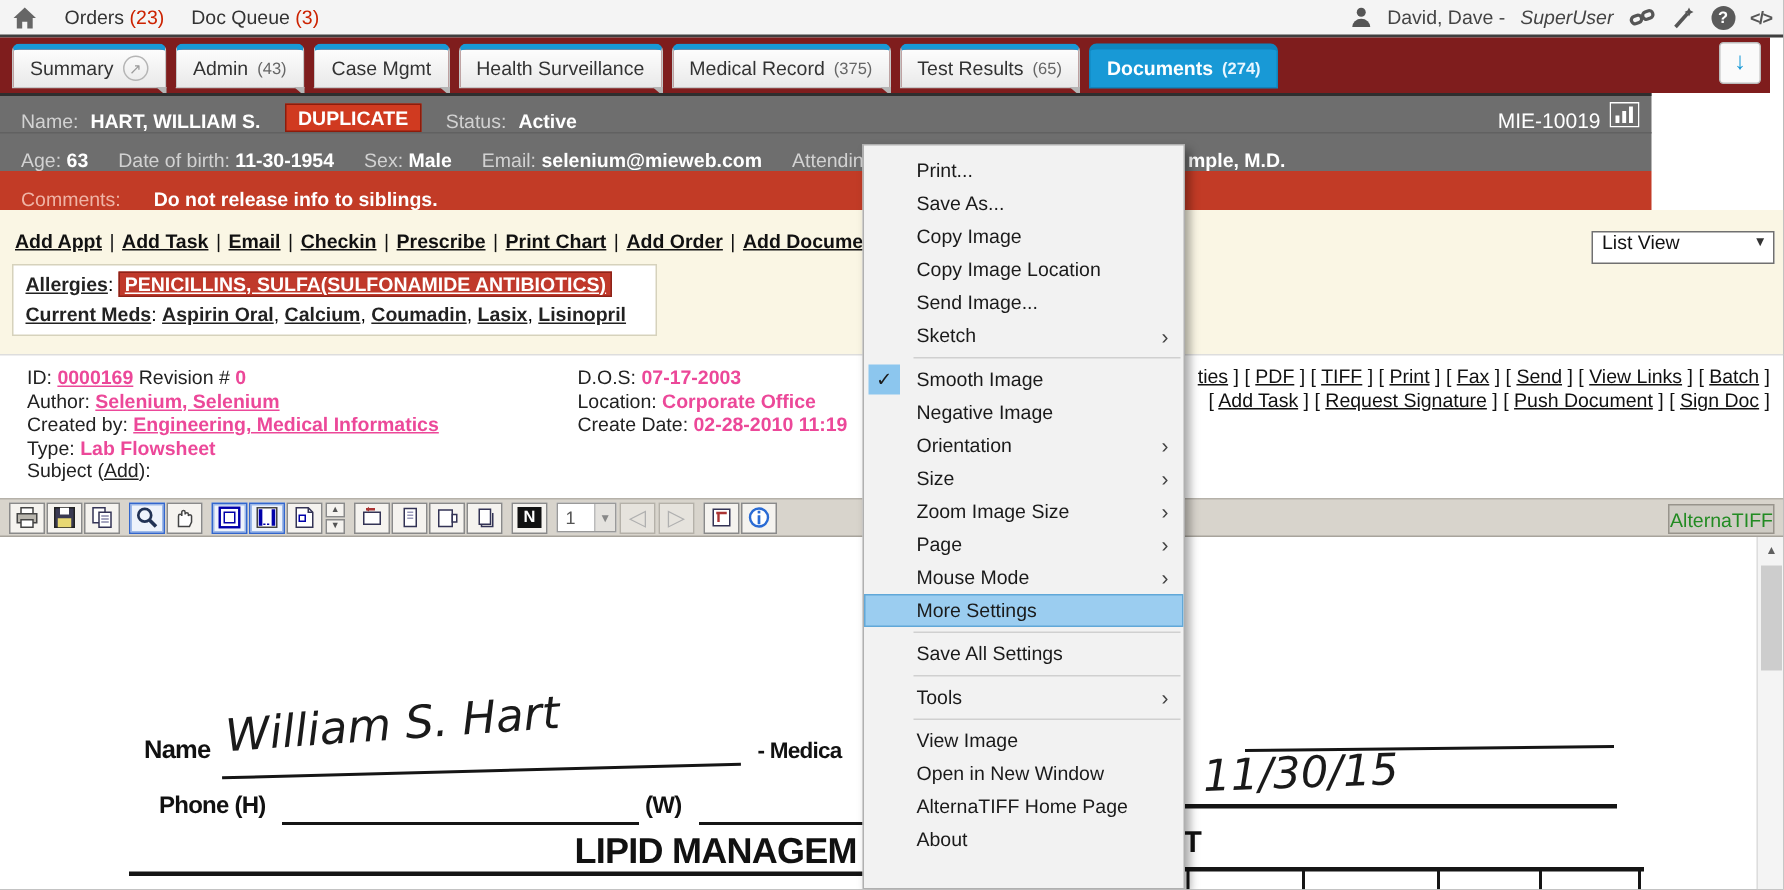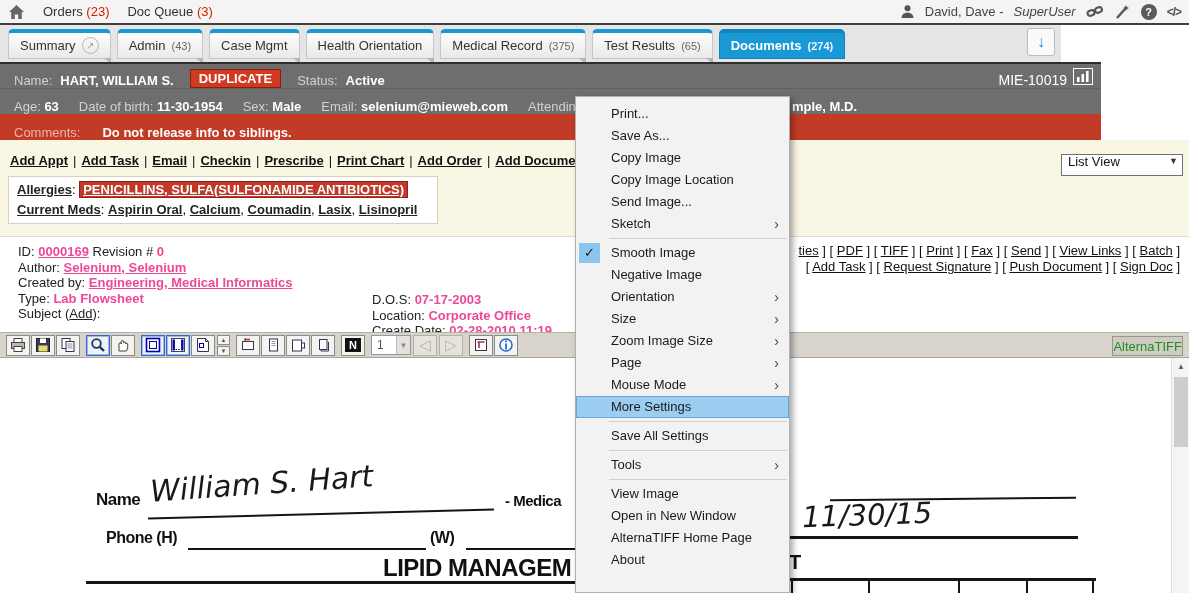--- a/index.html
+++ b/index.html
@@ -13,21 +13,21 @@
   .topbar .navlink { margin-left:18px; cursor:pointer; }
   .topbar .cnt { color:#cc2200; }
   .topbar-right { position:absolute; right:8px; top:0; height:23px; display:flex; align-items:center; gap:10px; }
   .user-name { color:#444; }
   .user-role { font-style:italic; color:#444; }
   .ico { display:inline-flex; align-items:center; justify-content:center; }
   .help-badge { width:16px; height:16px; border-radius:50%; background:#5a5a5a; color:#fff; font-size:11px; font-weight:bold; display:inline-flex; align-items:center; justify-content:center; }
   .code-glyph { font-weight:bold; color:#555; font-size:12px; letter-spacing:-1px; }
 
   
-  .tabbar { position:absolute; left:0; top:25px; width:1061px; height:37px; background:#e5e5e5; }
+  .tabbar { position:absolute; left:0; top:25px; width:1180px; height:37px; background:#7f1d1d; }
   .tabs { position:absolute; left:8px; top:4px; display:flex; gap:6px; }
   .tab { position:relative; height:30px; padding:0 11px; display:flex; align-items:center; gap:6px;
          background:linear-gradient(#fdfdfd,#e9e9e9); border:1px solid #c6c6c6; border-top:4px solid #1899d6;
          border-radius:5px 5px 0 0; font-size:13px; color:#333; cursor:pointer; }
   .tab::after { content:""; position:absolute; right:-1px; bottom:-6px; border-left:7px solid transparent; border-top:6px solid #b5b5b5; }
   .tab .cnt { font-size:11px; color:#666; }
   .tab.active { background:#1899d6; border-color:#0f85bd; color:#fff; font-weight:bold; }
   .tab.active .cnt { color:#e8f6ff; font-weight:bold; }
   .tab.active::after { display:none; }
   .tab-ico { width:17px; height:17px; border:1px solid #b5b5b5; border-radius:50%; color:#9a9a9a; font-size:10px;
@@ -60,21 +60,21 @@
   .list-view .arr { font-size:9px; color:#333; }
   .sum-box { position:absolute; left:8px; top:36px; width:430px; background:#fff; border:1px solid #d6d2bc; padding:3px 8px; font-size:13px; line-height:20px; }
   .sum-box .row-lbl { text-decoration:underline; font-weight:bold; color:#222; cursor:pointer; }
   .allergy-val { background:#c0392b; border:1px solid #8e2318; color:#fff; font-weight:bold; text-decoration:underline; padding:0 3px; cursor:pointer; }
   .med-link { font-weight:bold; text-decoration:underline; color:#222; cursor:pointer; }
 
   
   .doc-info { position:absolute; left:0; top:236px; width:1189px; height:96px; background:#fff; border-top:1px solid #ddd; font-size:13px; color:#222; }
   .di-col { position:absolute; top:7px; line-height:15.5px; }
   .di-left { left:18px; }
-  .di-mid { left:372px;margin-top:48px; }
+  .di-mid { left:385px; }
   .b { font-weight:bold; color:#ec4899; }
   .u { text-decoration:underline; cursor:pointer; }
   .di-links { position:absolute; right:9px; text-align:right; line-height:16px; color:#111; }
   .di-links .row { white-space:nowrap; }
   .di-links a { text-decoration:underline; color:#111; font-weight:normal; cursor:pointer; }
 
   
   .tiff-toolbar { position:absolute; left:0; top:332px; width:1189px; height:26px; background:#d8d4cc;
                   border-top:1px solid #b5b1a9; border-bottom:1px solid #a8a49c; display:flex; align-items:center; padding-left:6px; }
   .tbgrp { display:flex; align-items:center; margin-right:6px; gap:1px; }
@@ -158,21 +158,21 @@
         <span class="tab-ico">↗</span>
       </div>
       <div class="tab">
           <span>Admin</span>
           <span class="cnt">(43)</span>
         </div>
       <div class="tab">
           <span>Case Mgmt</span>
         </div>
       <div class="tab">
-          <span>Health Orientation</span>
+          <span>Health Surveillance</span>
         </div>
       <div class="tab">
           <span>Medical Record</span>
           <span class="cnt">(375)</span>
         </div>
       <div class="tab">
           <span>Test Results</span>
           <span class="cnt">(65)</span>
         </div>
       <div class="tab active">

